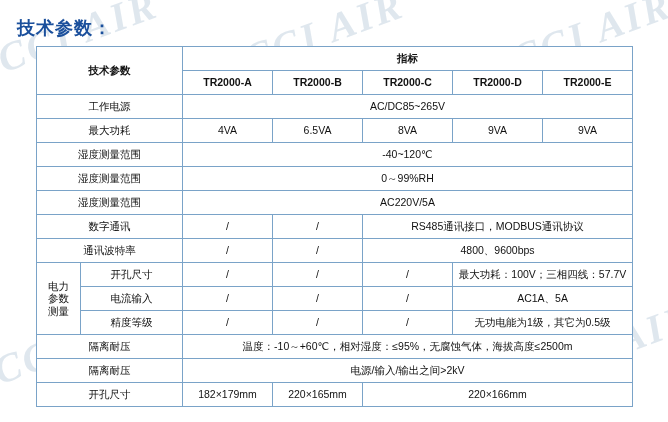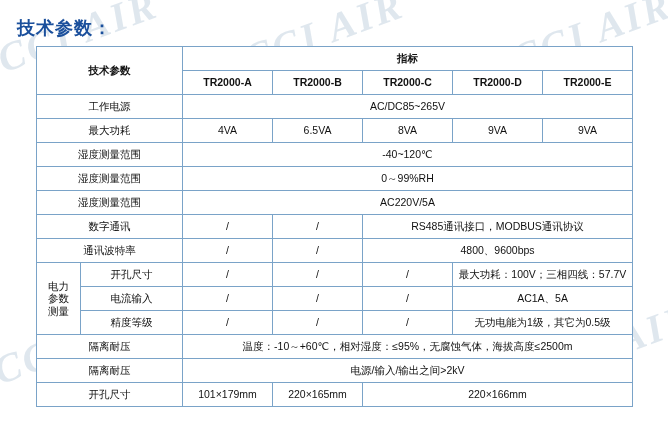--- a/index.html
+++ b/index.html
@@ -211,19 +211,19 @@
         <td colspan="5">温度：-10～+60℃，相对湿度：≤95%，无腐蚀气体，海拔高度≤2500m</td>
       </tr>
 
       <tr>
         <td class="labelcell" colspan="2">隔离耐压</td>
         <td colspan="5">电源/输入/输出之间&gt;2kV</td>
       </tr>
 
       <tr>
         <td class="labelcell" colspan="2">开孔尺寸</td>
-        <td>101×179mm</td>
+        <td>182×179mm</td>
         <td>220×165mm</td>
         <td colspan="3">220×166mm</td>
       </tr>
     </tbody>
   </table>
 </div>
 
 </body></html>

